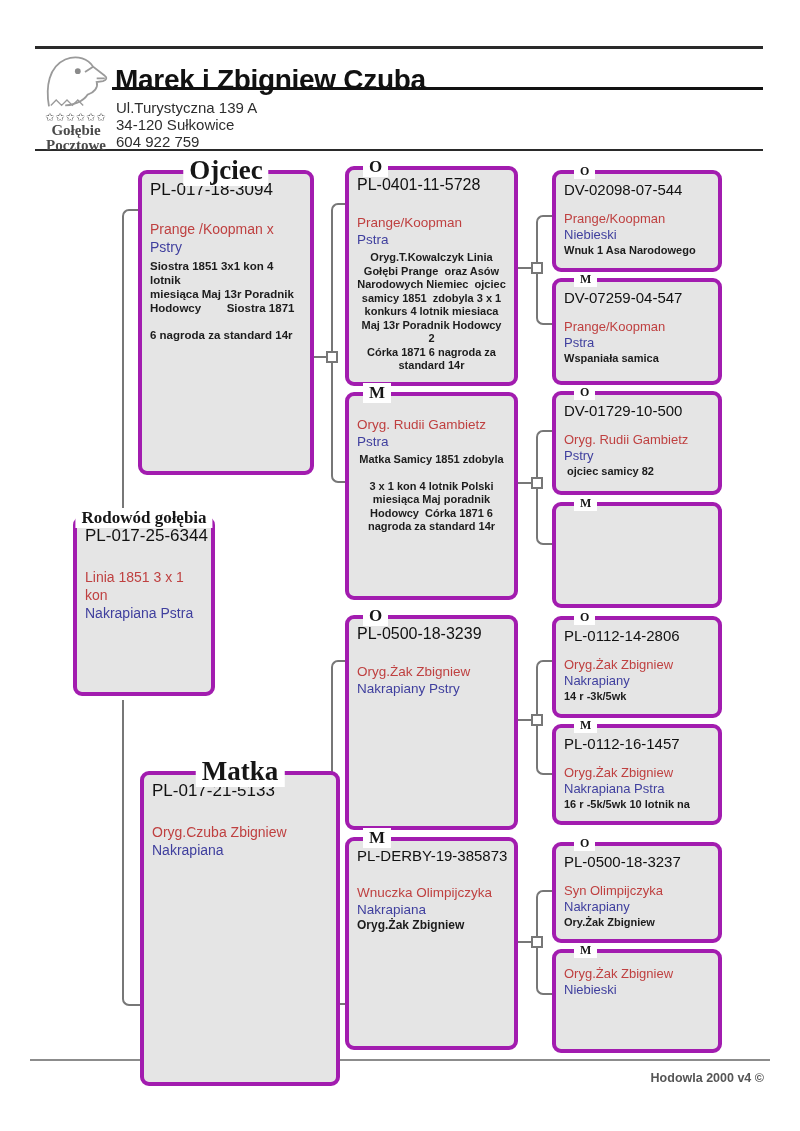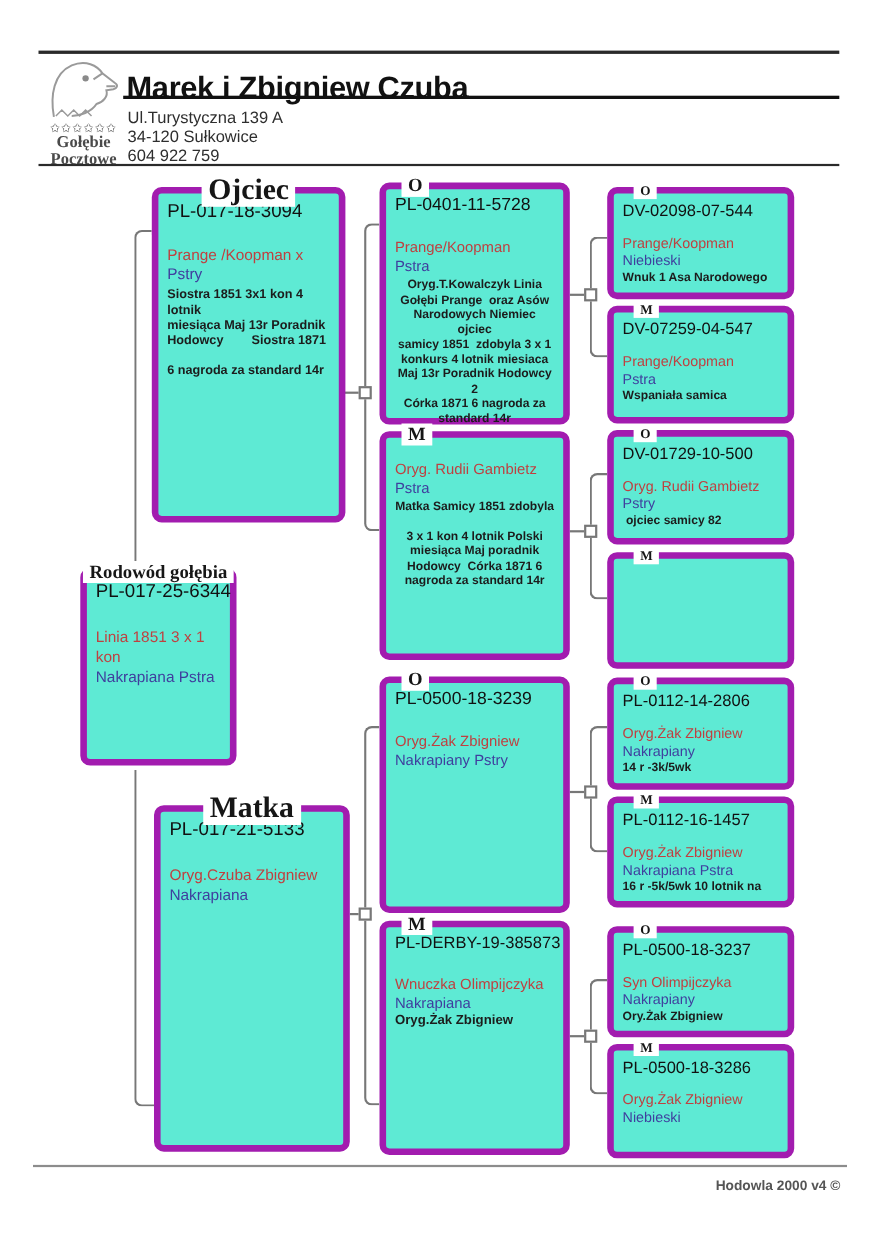--- a/index.html
+++ b/index.html
@@ -10,21 +10,21 @@
   .hline{position:absolute;background:#2a2a2a;}
   .title{position:absolute;left:115px;top:64px;font-size:28px;font-weight:bold;
          color:#111;letter-spacing:-0.3px;white-space:nowrap;}
   .addr{position:absolute;left:116px;top:99px;font-size:15px;line-height:17px;color:#2e2e2e;}
   .logo{position:absolute;left:34px;top:52px;width:84px;text-align:center;}
   .logo .stars{font-size:11px;letter-spacing:1px;color:#5a5a5a;line-height:11px;}
   .logo .lg1,.logo .lg2{font-family:"Liberation Serif",serif;font-weight:bold;
         font-size:15px;line-height:15px;color:#4a4a4a;}
 
   
-  .pbox{position:absolute;border:6px solid #a21caf;border-radius:9px;background:#5eead4;box-sizing:border-box;}
+  .pbox{position:absolute;border:4px solid #a21caf;border-radius:9px;background:#e5e5e5;box-sizing:border-box;}
   .tag{position:absolute;background:#fff;padding:0 6px;font-family:"Liberation Serif",serif;
        font-weight:bold;color:#161616;white-space:nowrap;}
   .tag.big{left:50%;transform:translateX(-50%);top:-19px;font-size:27px;}
   .tag.med{left:50%;transform:translateX(-50%);top:-12px;font-size:17px;}
   .tag.om{left:14px;top:-13px;font-size:17px;}
   .tag.oms{left:18px;top:-10px;font-size:12px;}
   .ring{font-weight:normal;font-size:17px;color:#111;padding:6px 8px 0 8px;white-space:nowrap;}
   .mid .ring{font-size:16px;}
   .rcol .ring{font-size:15px;padding-top:7px;}
   .red{color:#bf4040;font-size:14px;line-height:18px;padding:0 8px;margin-top:20px;white-space:pre-wrap;}
@@ -121,21 +121,21 @@
     </div>
   </div>
 
   <div class="pbox" style="left:73px;top:516px;width:142px;height:180px;">
     <div class="tag med">Rodowód gołębia</div>
     <div class="ring">PL-017-25-6344</div>
     <div class="red" style="margin-top:22px;">Linia 1851 3 x 1 kon</div>
     <div class="blue">Nakrapiana Pstra</div>
   </div>
 
-  <div class="pbox" style="left:140px;top:732px;width:178px;height:315px;">
+  <div class="pbox" style="left:140px;top:771px;width:200px;height:315px;">
     <div class="tag big">Matka</div>
     <div class="ring">PL-017-21-5133</div>
     <div class="red" style="margin-top:22px;">Oryg.Czuba Zbigniew</div>
     <div class="blue">Nakrapiana</div>
   </div>
 
   <div class="pbox mid" style="left:345px;top:166px;width:173px;height:220px;">
     <div class="tag om">O</div>
     <div class="ring">PL-0401-11-5728</div>
     <div class="red">Prange/Koopman</div>
@@ -228,19 +228,18 @@
   <div class="pbox rcol" style="left:552px;top:842px;width:170px;height:101px;">
     <div class="tag oms">O</div>
     <div class="ring">PL-0500-18-3237</div>
     <div class="red">Syn Olimpijczyka</div>
     <div class="blue">Nakrapiany</div>
     <div class="note">Ory.Żak Zbigniew</div>
   </div>
 
   <div class="pbox rcol" style="left:552px;top:949px;width:170px;height:104px;">
     <div class="tag oms">M</div>
-    <div class="ring">PL-0500-18-3286</div>
     <div class="red">Oryg.Żak Zbigniew</div>
     <div class="blue">Niebieski</div>
   </div>
 
   <div class="footer">Hodowla 2000 v4 ©</div>
 </div>
 
 </body></html>

